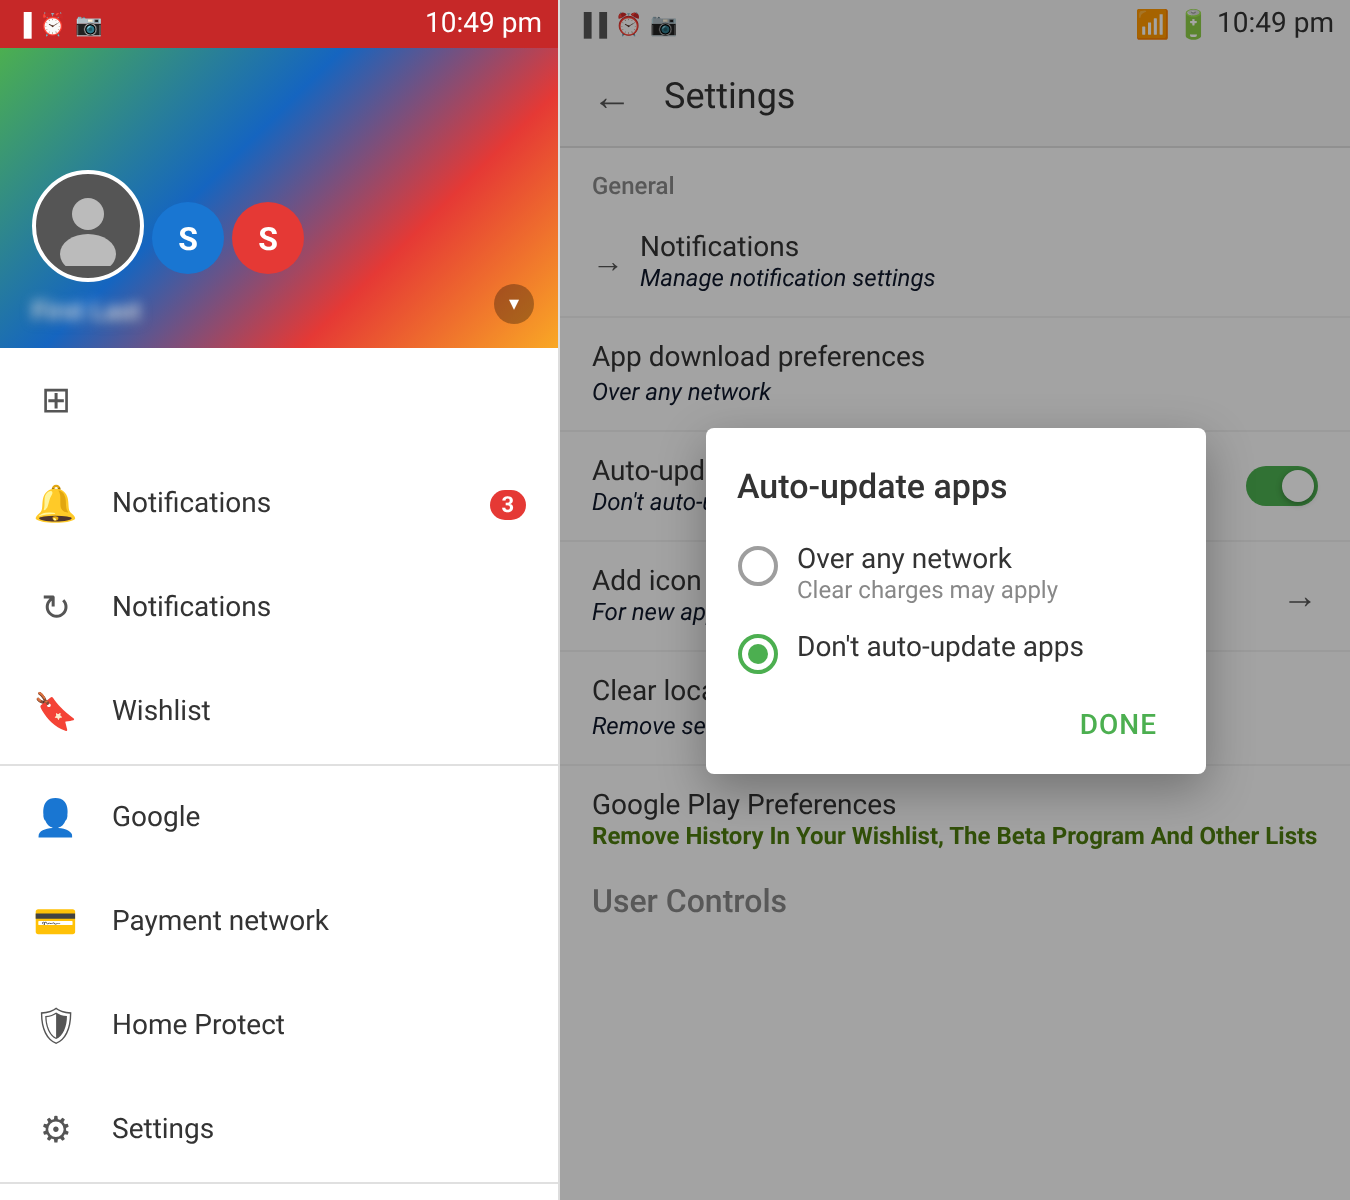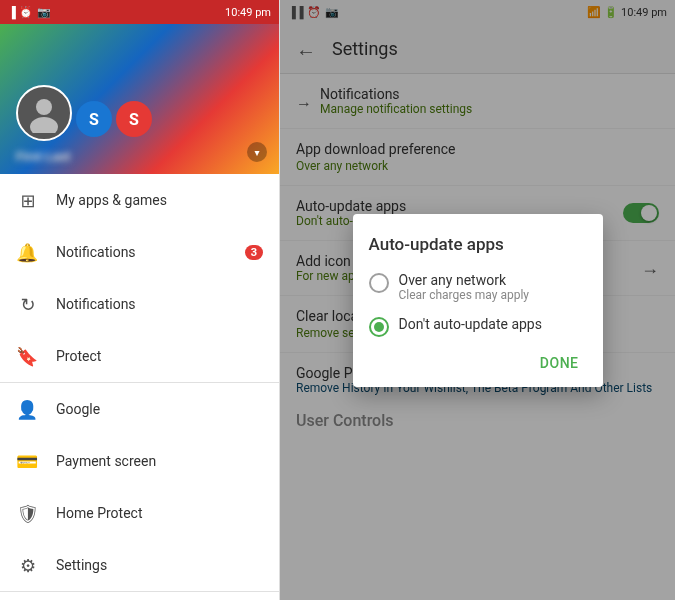--- a/index.html
+++ b/index.html
@@ -1,18 +1,18 @@
 <!DOCTYPE html>
 <html><head>
   <meta charset="utf-8">
   <style>
     * { margin: 0; padding: 0; box-sizing: border-box; }
     body { width: 675px; height: 600px; display: flex; flex-direction: row; font-family: 'Roboto', Arial, sans-serif; overflow: hidden; background: #f0f0f0; }
     .status-bar-left { display: flex; align-items: center; gap: 4px; }
-    .status-bar-right { display: flex; align-items: center; gap: 3px; font-size: 11px; }
+    .status-bar-right { display: flex; align-items: center; gap: 3px; font-size: 14px; }
 
     
     .left-panel {
       width: 280px;
       height: 600px;
       display: flex;
       flex-direction: column;
       background: #fff;
       border-right: 1px solid #ddd;
       flex-shrink: 0;
@@ -135,21 +135,21 @@
       text-transform: capitalize;
     }
     .settings-item {
       padding: 12px 16px;
       border-bottom: 1px solid #eeeeee;
       display: flex; flex-direction: column; gap: 2px;
       position: relative;
     }
     .settings-item-row { display: flex; align-items: center; justify-content: space-between; }
     .settings-item-title { font-size: 14px; color: #333; font-weight: 400; }
-    .settings-item-sub { font-size: 12px; color: #4d7c0f; }
+    .settings-item-sub { font-size: 12px; color: #0f172a; font-style: italic; }
     .settings-item-arrow { color: #555; font-size: 16px; margin-right: 8px; }
 
     
     .toggle-switch {
       width: 36px; height: 20px; border-radius: 10px;
       background: #4CAF50; position: relative; cursor: pointer;
     }
     .toggle-knob {
       width: 16px; height: 16px; border-radius: 50%;
       background: #fff; position: absolute;
@@ -237,42 +237,41 @@
       <div class="avatar-s1">S</div>
       <div class="avatar-s2">S</div>
     </div>
     <div class="header-user-name" style="filter: blur(3px);">First Last</div>
     <div class="header-dropdown">▾</div>
   </div>
 
   <div class="left-menu">
     <div class="menu-item">
       <div class="menu-icon">⊞</div>
-      <div class="menu-label">My apps &amp; games</div>
     </div>
     <div class="menu-item">
       <div class="menu-icon">🔔</div>
       <div class="menu-label">Notifications</div>
       <span class="menu-badge">3</span>
     </div>
     <div class="menu-item">
       <div class="menu-icon">↻</div>
       <div class="menu-label">Notifications</div>
     </div>
     <div class="menu-item">
       <div class="menu-icon">🔖</div>
-      <div class="menu-label">Protect</div>
+      <div class="menu-label">Wishlist</div>
     </div>
     <div class="menu-item has-divider">
       <div class="menu-icon">👤</div>
       <div class="menu-label">Google</div>
     </div>
     <div class="menu-item">
       <div class="menu-icon">💳</div>
-      <div class="menu-label">Payment screen</div>
+      <div class="menu-label">Payment network</div>
     </div>
     <div class="menu-item">
       <div class="menu-icon">🛡</div>
       <div class="menu-label">Home Protect</div>
     </div>
     <div class="menu-item">
       <div class="menu-icon">⚙</div>
       <div class="menu-label">Settings</div>
     </div>
     <div class="menu-item has-divider">
@@ -297,33 +296,34 @@
       <span>10:49 pm</span>
     </div>
   </div>
 
   <div class="right-toolbar">
     <span class="toolbar-back">←</span>
     <span class="toolbar-title">Settings</span>
   </div>
 
   <div class="settings-list">
+    <div class="settings-section-label">General</div>
 
     <div class="settings-item">
       <div class="settings-item-row">
         <span class="settings-item-arrow">→</span>
         <div style="flex:1;">
           <div class="settings-item-title">Notifications</div>
           <div class="settings-item-sub">Manage notification settings</div>
         </div>
       </div>
     </div>
 
     <div class="settings-item">
-      <div class="settings-item-title">App download preference</div>
+      <div class="settings-item-title">App download preferences</div>
       <div class="settings-item-sub">Over any network</div>
     </div>
 
     <div class="settings-item">
       <div class="settings-item-row" style="align-items:center;">
         <div style="flex:1;">
           <div class="settings-item-title">Auto-update apps</div>
           <div class="settings-item-sub">Don't auto-update apps</div>
         </div>
         <div class="toggle-switch">
@@ -342,21 +342,21 @@
       </div>
     </div>
 
     <div class="settings-item">
       <div class="settings-item-title">Clear local search history</div>
       <div class="settings-item-sub">Remove search history from this device</div>
     </div>
 
     <div class="settings-section-label">
       <div style="font-size:14px; color:#333; font-weight:400;">Google Play preferences</div>
-      <div style="font-size:12px; color:#0c4a6e; font-weight:400;">Remove history in your wishlist, the Beta program and other lists</div>
+      <div style="font-size:12px; color:#4d7c0f; font-weight:700;">Remove history in your wishlist, the Beta program and other lists</div>
     </div>
 
     <div class="settings-section-label">
       <div style="font-size:16px; color:#888;">User controls</div>
     </div>
   </div>
 
   <div class="overlay">
     <div class="dialog">
       <div class="dialog-title">Auto-update apps</div>

